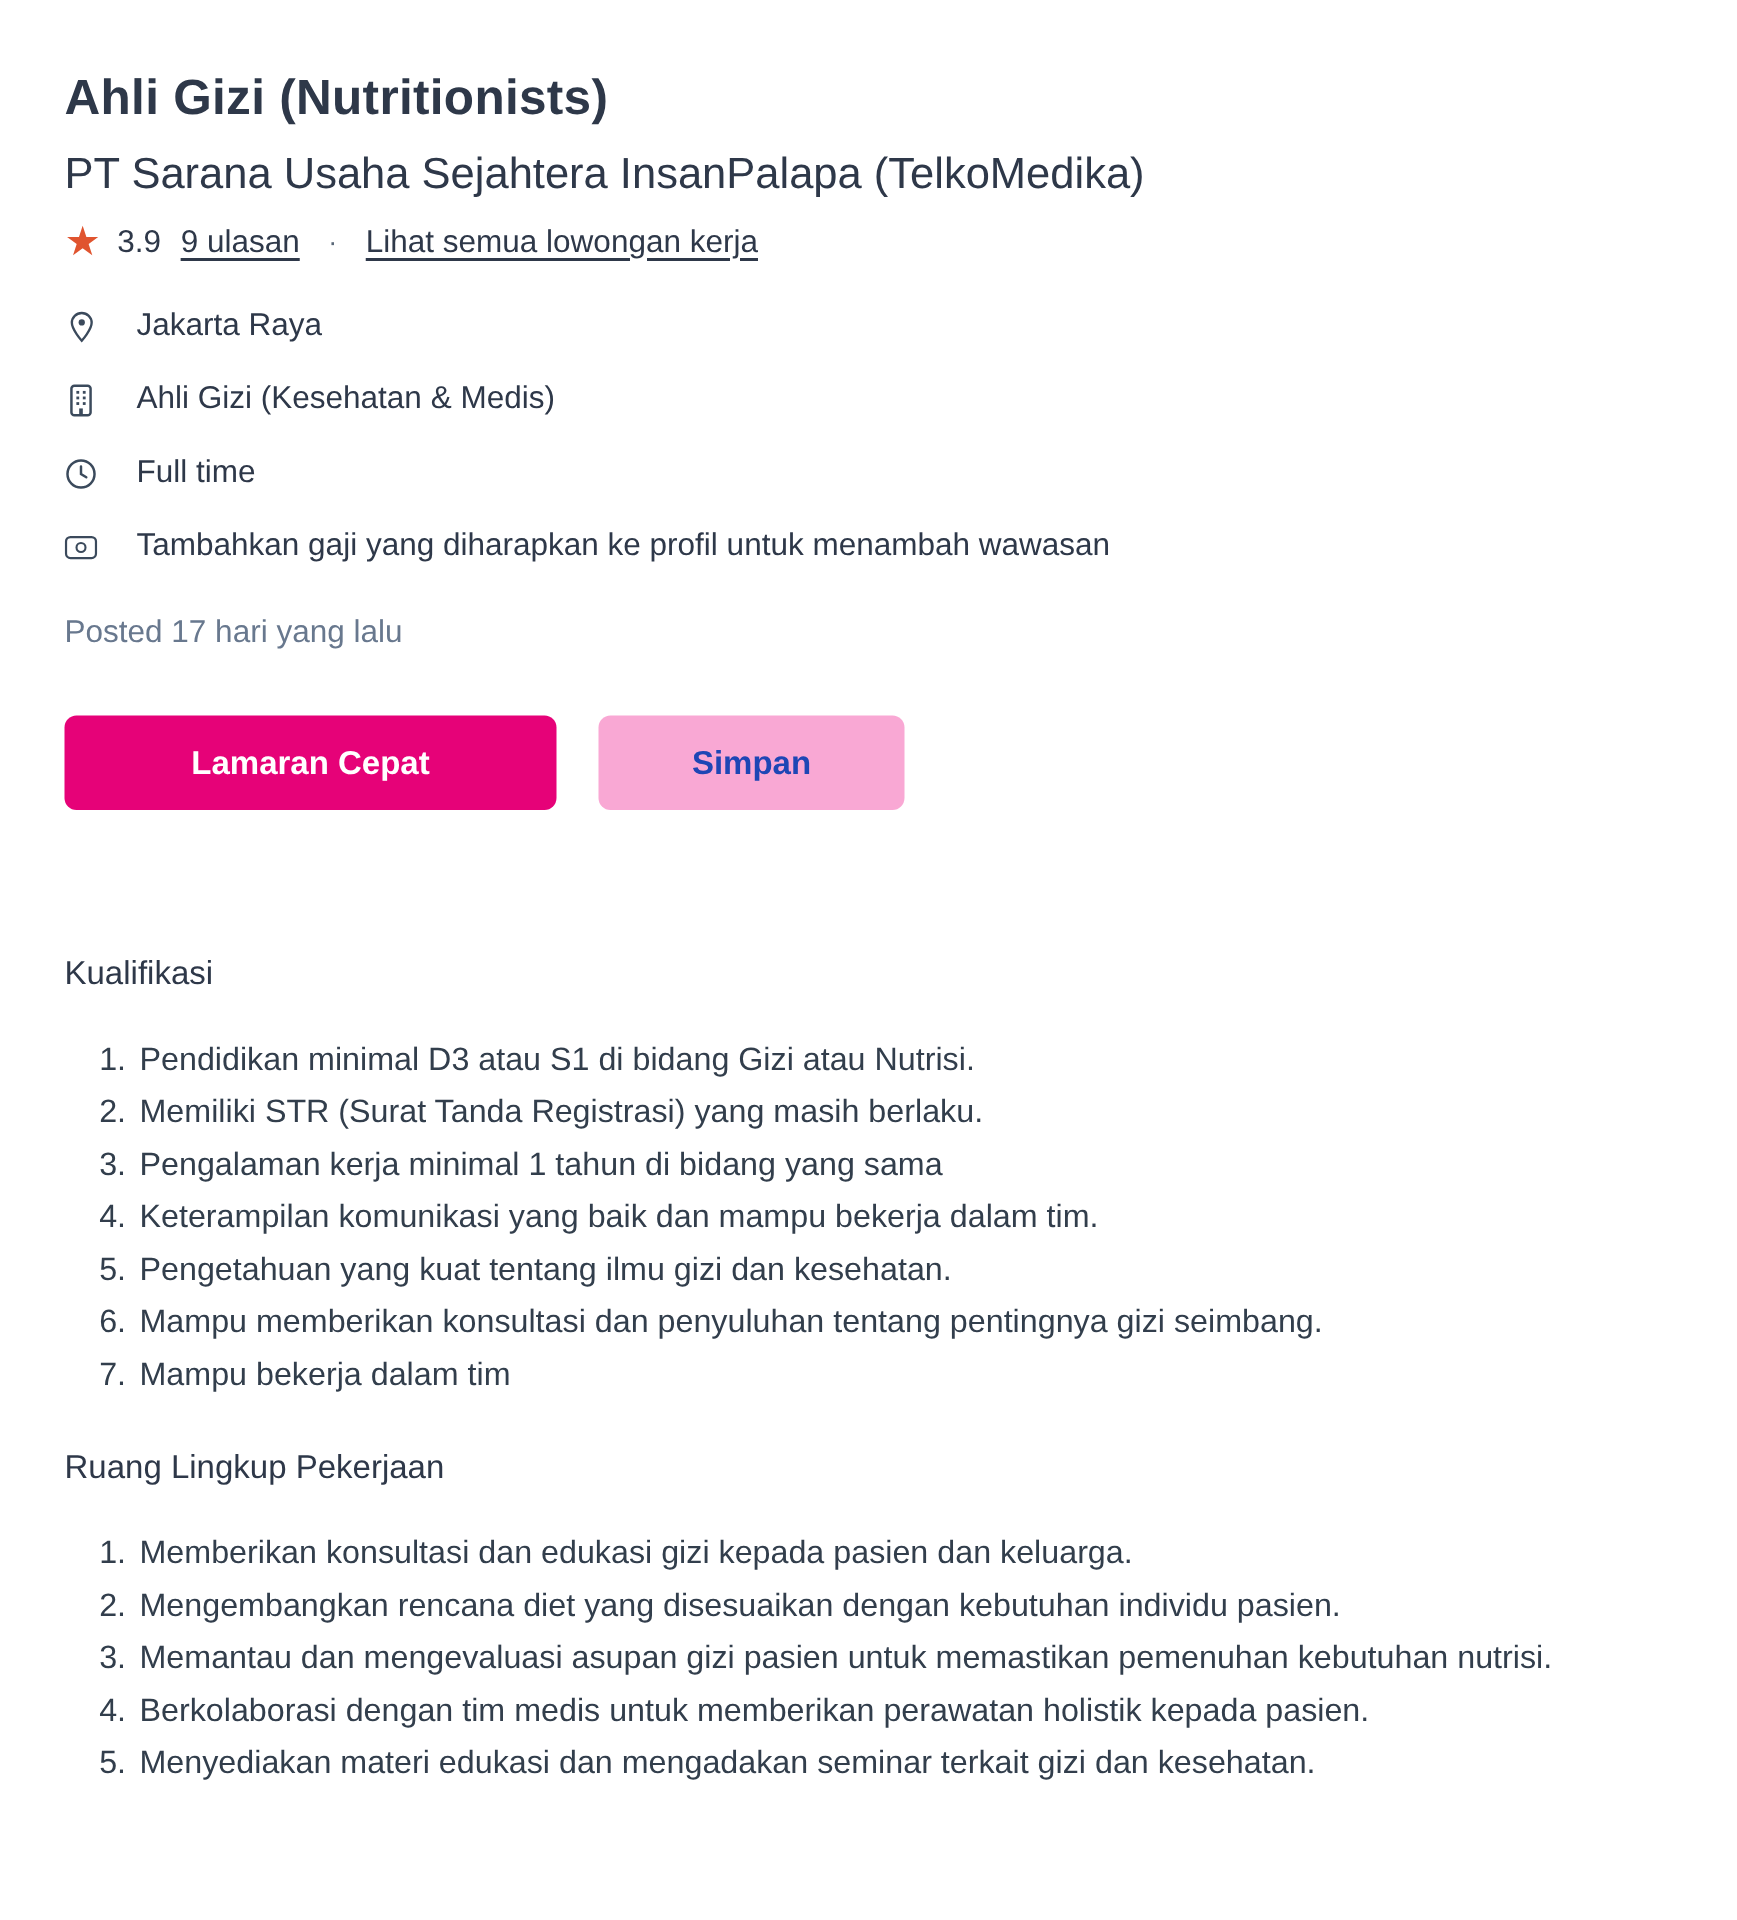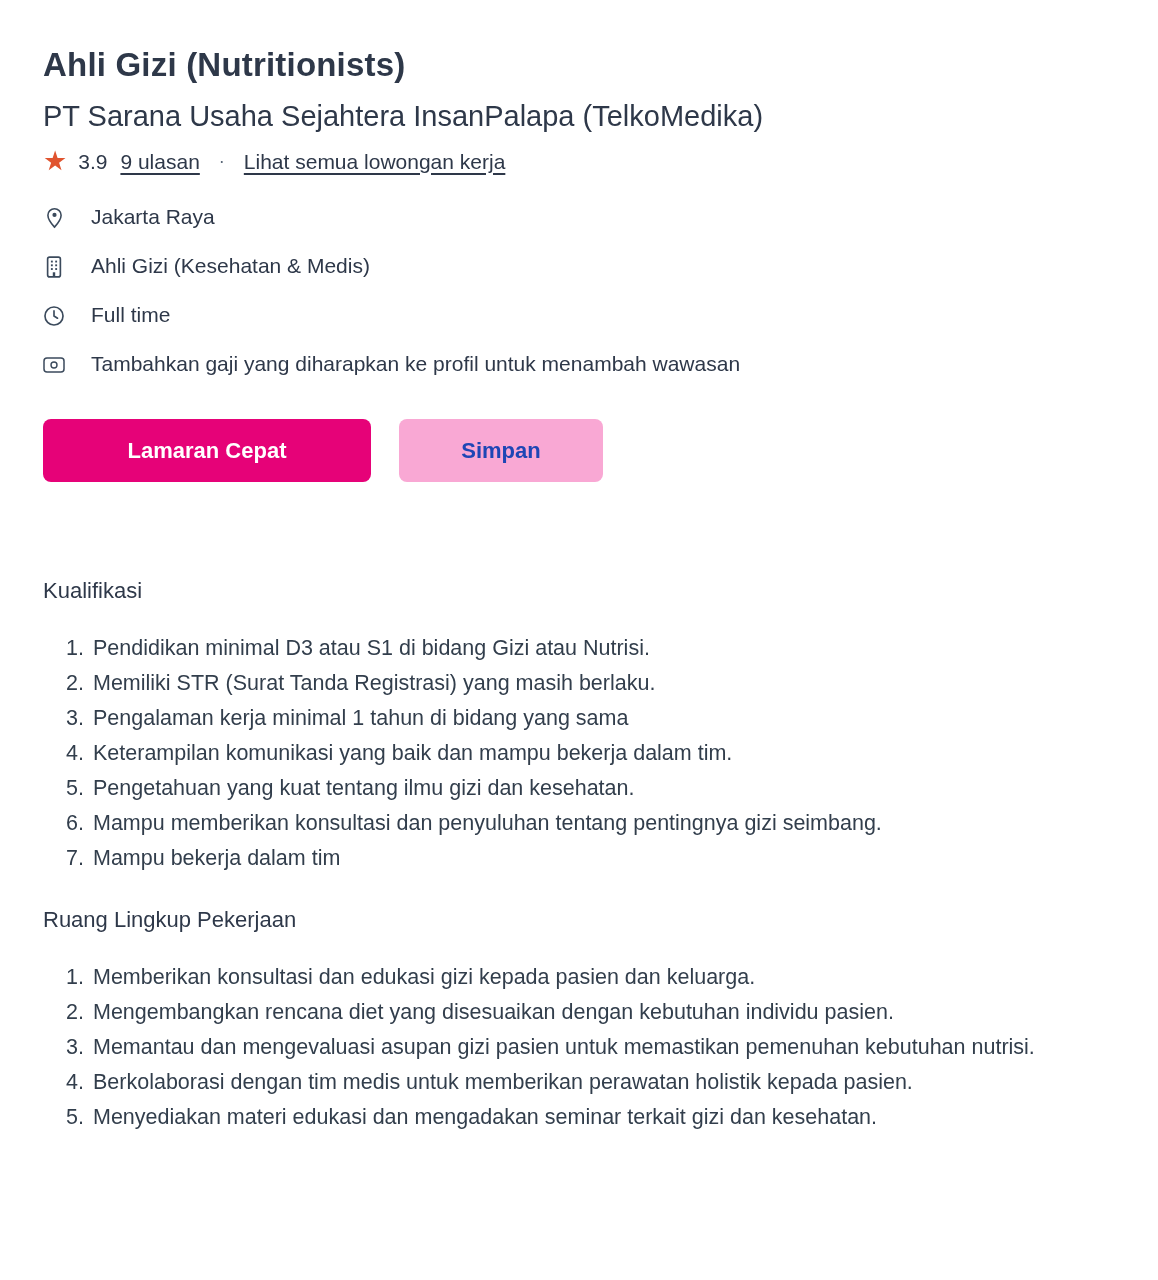--- a/index.html
+++ b/index.html
@@ -174,20 +174,21 @@
         <svg width="22" height="18" viewBox="0 0 22 16" fill="none">
           <rect x="1" y="1" width="20" height="14" rx="3" stroke="#3b4a5c" stroke-width="1.5"></rect>
           <circle cx="11" cy="8" r="3" stroke="#3b4a5c" stroke-width="1.4"></circle>
         </svg>
       </span>
       <span>Tambahkan gaji yang diharapkan ke profil untuk menambah wawasan</span>
     </div>
 
   </div>
 
+  <p class="posted">Posted 17 hari yang lalu</p>
 
   <div class="buttons">
     <button class="btn btn-apply">Lamaran Cepat</button>
     <button class="btn btn-save">Simpan</button>
   </div>
 
   <div>
     <h2 class="section-heading section-first">Kualifikasi</h2>
     <ol class="item-list">
       <li>Pendidikan minimal D3 atau S1 di bidang Gizi atau Nutrisi.</li>

